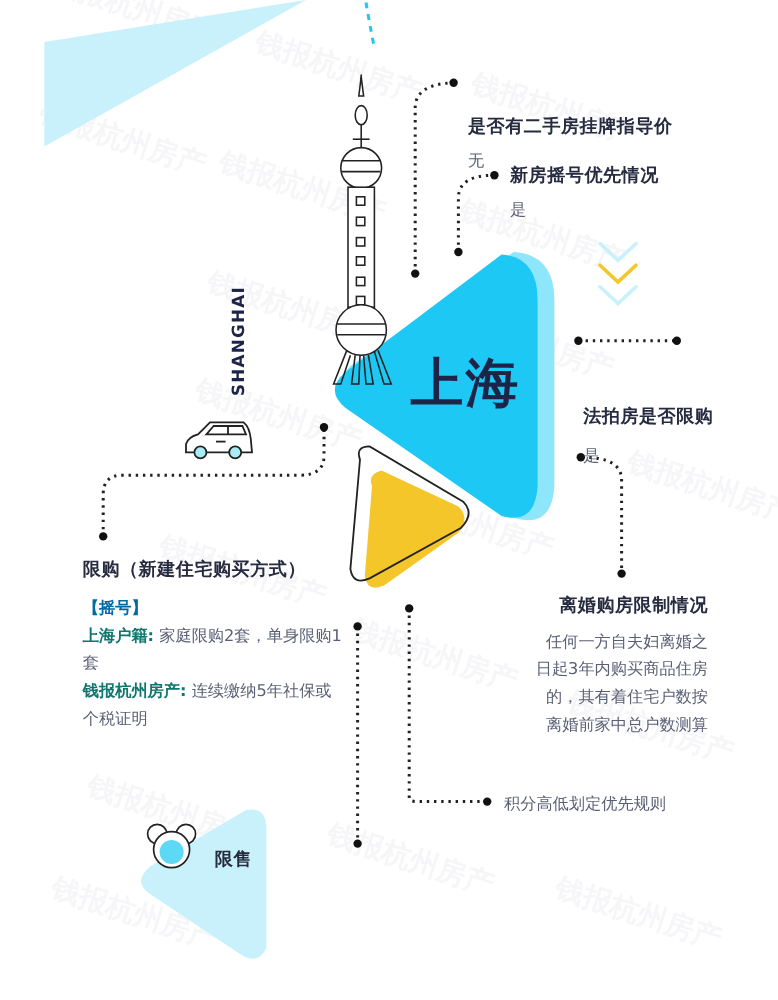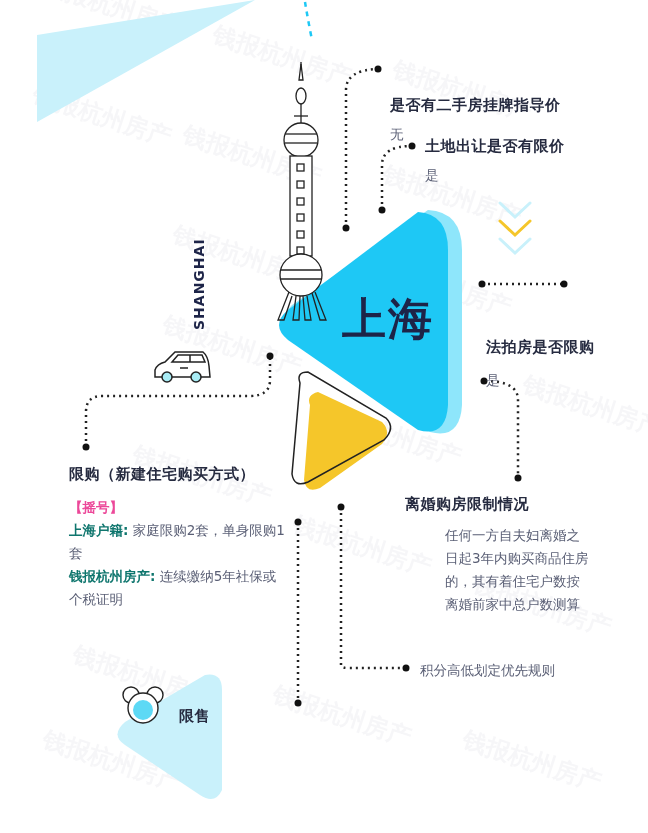--- a/index.html
+++ b/index.html
@@ -134,39 +134,39 @@
 
 <div class="abs city-cn" style="left:342px;top:290px;text-align:center;">上海</div>
 <div class="abs city-en" style="left:191px;top:330px;">SHANGHAI</div>
 
 <div class="abs" style="left:390px;top:60px;margin-top:36px;">
   <div class="title">是否有二手房挂牌指导价</div>
   <div class="val" style="margin-top:8px;">无</div>
 </div>
 
 <div class="abs" style="left:425px;top:137px;">
-  <div class="title">土地出让是否有限价</div>
+  <div class="title">新房摇号优先情况</div>
   <div class="val" style="margin-top:8px;">是</div>
 </div>
 
 <div class="abs" style="left:486px;top:302px;margin-top:36px;">
   <div class="title">法拍房是否限购</div>
   <div class="val" style="margin-top:12px;">是</div>
 </div>
 
 <div class="abs" style="left:69px;top:465px;width:220px;">
   <div class="title">限购（新建住宅购买方式）</div>
   <div class="body-text" style="margin-top:12px;">
-    <div style="font-weight:bold;color:#ec4899;">【摇号】</div>
+    <div style="font-weight:bold;color:#0369a1;">【摇号】</div>
     <div><b>上海户籍</b><b>:</b><span> 家庭限购2套，单身限购1套</span></div>
     <div><b>钱报杭州房产</b><b>:</b><span> 连续缴纳5年社保或个税证明</span></div>
   </div>
 </div>
 
-<div class="abs" style="left:405px;top:495px;width:185px;">
+<div class="abs" style="left:405px;top:495px;width:185px;text-align:right;">
   <div class="title">离婚购房限制情况</div>
   <div class="body-text" style="margin-top:10px;margin-left:40px;">任何一方自夫妇离婚之日起3年内购买商品住房的，其有着住宅户数按离婚前家中总户数测算</div>
 </div>
 
 <div class="abs" style="left:420px;top:659px;">
   <div class="val" style="">积分高低划定优先规则</div>
 </div>
 
 <div class="abs" style="left:179px;top:707px;width:250px;">
   <div class="title">限售</div>

